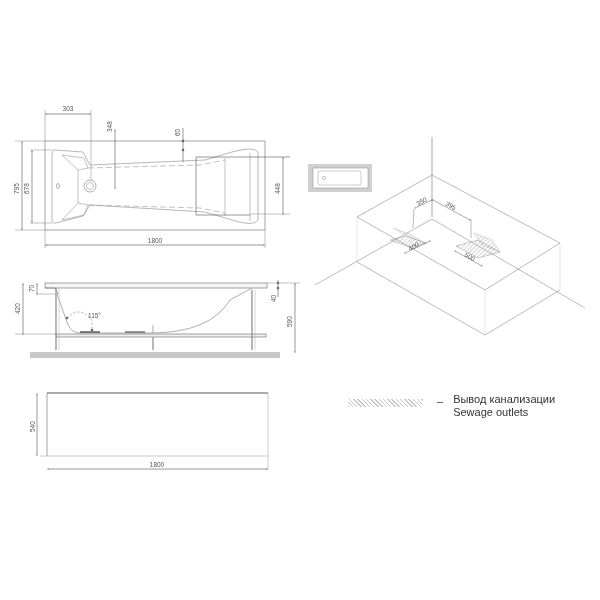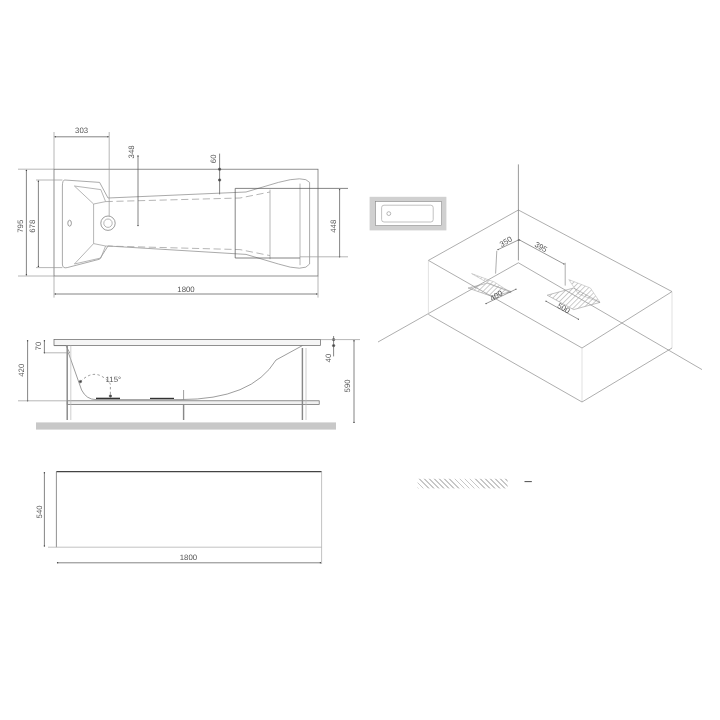--- a/index.html
+++ b/index.html
@@ -175,13 +175,17 @@
     <text class="dim" transform="translate(418,206) rotate(-30)">350</text>
     <text class="dim" transform="translate(445,205) rotate(30)">395</text>
     <text class="dim" transform="translate(410,251) rotate(-30)">400</text>
     <text class="dim" transform="translate(464,256) rotate(30)">500</text>
   </g>
 </svg>
 
 <div class="legend">
   <div class="legend-swatch"></div>
   <div class="legend-dash">–</div>
+  <div class="legend-text">
+    <div>Вывод канализации</div>
+    <div>Sewage outlets</div>
+  </div>
 </div>
 
 </body></html>

